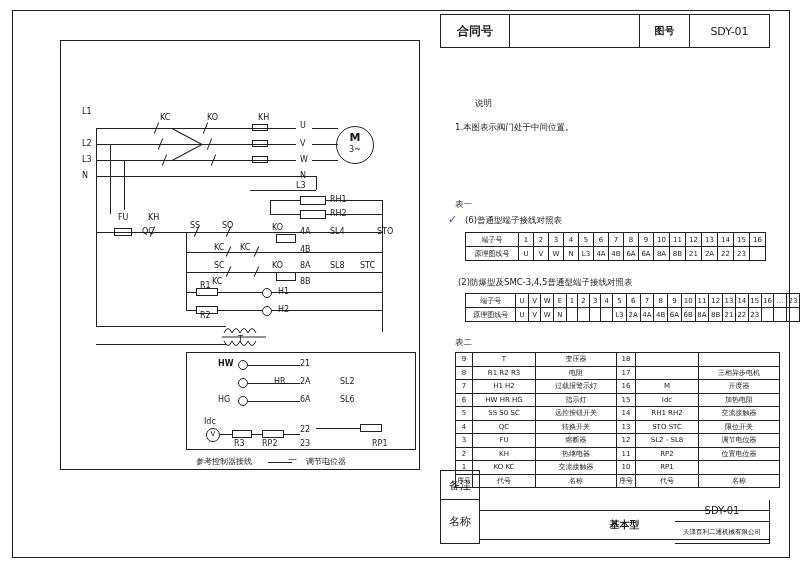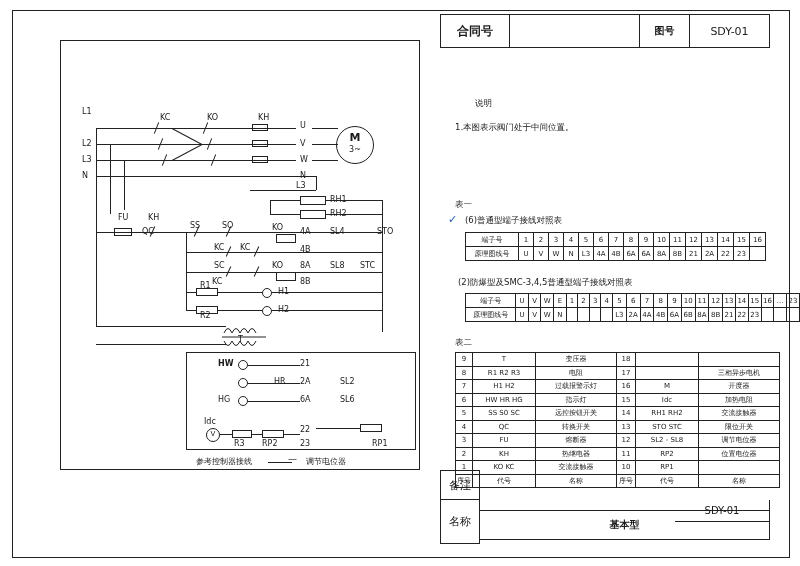--- a/index.html
+++ b/index.html
@@ -247,20 +247,21 @@
       </tr>
     </tbody>
       </table>
   </div>
 
   <div id="tb-bot">
     <div class="c-lab" style="left:0;top:0;width:40px;height:30px;font-size:11px;">备注</div>
     <div class="c-lab" style="left:40px;top:0;width:290px;height:30px;border-left:none;font-size:10px;font-weight:bold;margin-top:40px;">基本型</div>
     <div class="c-lab" style="left:0;top:30px;width:40px;height:44px;border-top:none;font-size:11px;">名称</div>
     <div class="c-lab" style="left:235px;top:30px;width:95px;height:22px;border-top:none;border-left:none;font-size:10px;">SDY-01</div>
+    <div class="c-lab" style="left:235px;top:52px;width:95px;height:22px;border-top:none;border-left:none;font-size:6.5px;">天津百利二通机械有限公司</div>
   </div>
 
   <div>
 
     <div class="lbl" style="left:82px;top:108px;">L1</div>
     <div class="lbl" style="left:82px;top:140px;">L2</div>
     <div class="lbl" style="left:82px;top:156px;">L3</div>
     <div class="lbl" style="left:82px;top:172px;">N</div>
 
     <div class="wire h" style="left:96px;top:128px;width:200px;"></div>

